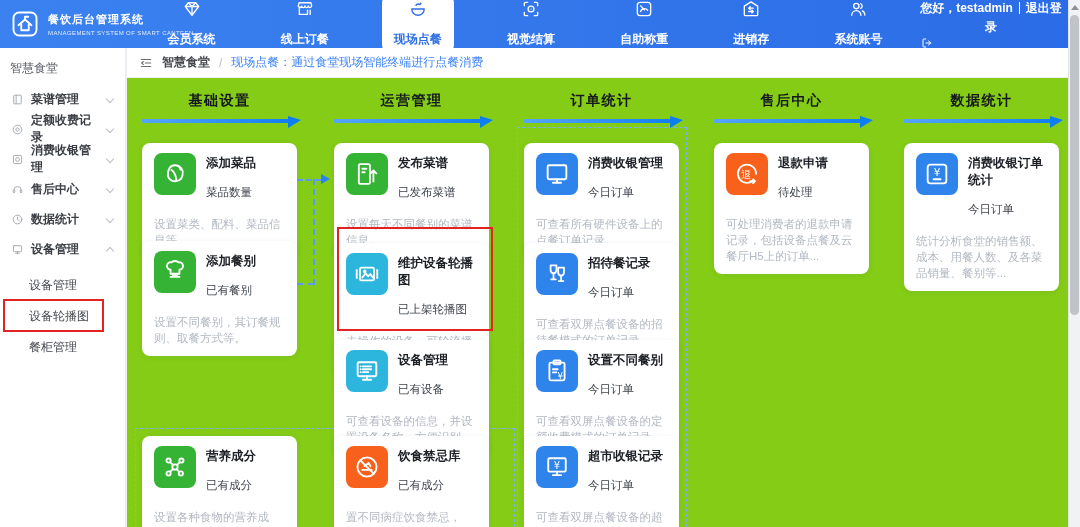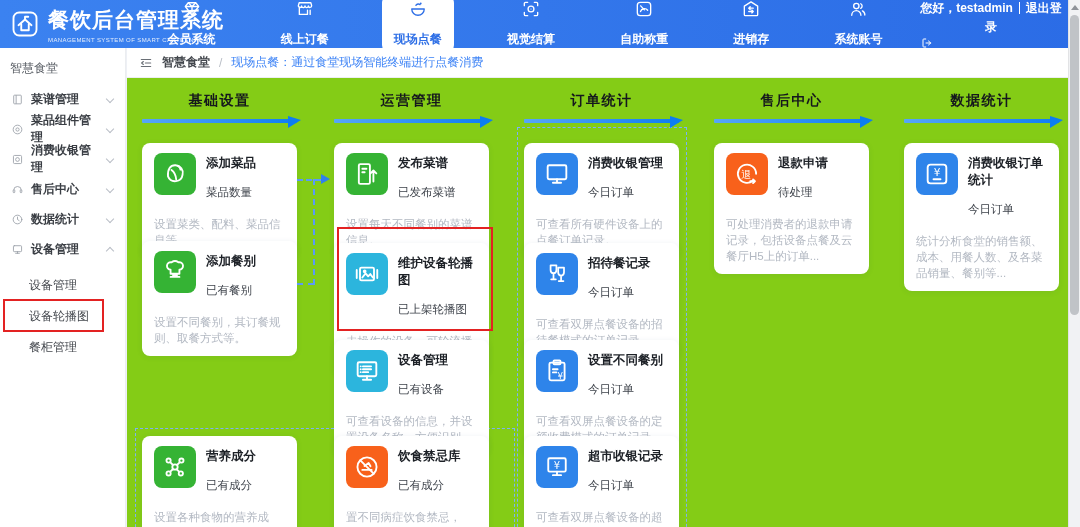--- a/index.html
+++ b/index.html
@@ -4,21 +4,21 @@
 <style>
   * { margin:0; padding:0; box-sizing:border-box; }
   html,body { width:1080px; height:527px; overflow:hidden;
     font-family:"Liberation Sans","DejaVu Sans",sans-serif; background:#eef0f5; position:relative; }
 
   
   .topbar { position:absolute; top:0; left:0; right:0; height:48px;
     background:linear-gradient(90deg,#3b82f0,#2b6ce6); color:#fff; z-index:5; }
   .logo { position:absolute; left:10px; top:0; height:48px; display:flex; align-items:center; gap:8px; }
   .logo svg { width:30px; height:30px; }
-  .logo-t1 { font-size:21px; font-weight:bold; letter-spacing:1px; }
+  .logo-t1 { font-size:11px; font-weight:bold; letter-spacing:1px; }
   .logo-t2 { font-size:6px; opacity:.85; letter-spacing:.4px; margin-top:3px; }
   .nav { position:absolute; left:135px; right:165px; top:0; bottom:0;
     display:flex; justify-content:space-around; align-items:center; }
   .nav-item { display:flex; flex-direction:column; align-items:center; gap:12px;
     font-size:12px; font-weight:bold; color:#fff; padding:4px 12px 5px; border-radius:8px; cursor:pointer; }
   .nav-item svg { width:20px; height:20px; }
   .nav-item.active { background:#fff; color:#2e6fe6; }
   .userbox { position:absolute; right:16px; top:0; height:48px; width:146px;
     display:flex; align-items:center; }
   .userwrap { font-size:12px; font-weight:bold; line-height:1.6; text-align:center; color:#fff; }
@@ -205,21 +205,21 @@
     <span class="lbl">菜谱管理</span>
     <span class="chev"></span>
   </div>
   <div class="side-item">
     <span>
         <svg viewBox="0 0 24 24" fill="none" stroke="#9aa0a8" stroke-width="1.6">
           <circle cx="12" cy="12" r="8"></circle>
           <circle cx="12" cy="12" r="3"></circle>
         </svg>
       </span>
-    <span class="lbl">菜品组件管理</span>
+    <span class="lbl">定额收费记录</span>
     <span class="chev"></span>
   </div>
   <div class="side-item">
     <span>
         <svg viewBox="0 0 24 24" fill="none" stroke="#9aa0a8" stroke-width="1.6">
           <rect x="4.5" y="4.5" width="15" height="15" rx="2"></rect>
           <circle cx="12" cy="12" r="3.5"></circle>
         </svg>
       </span>
     <span class="lbl">消费收银管理</span>

